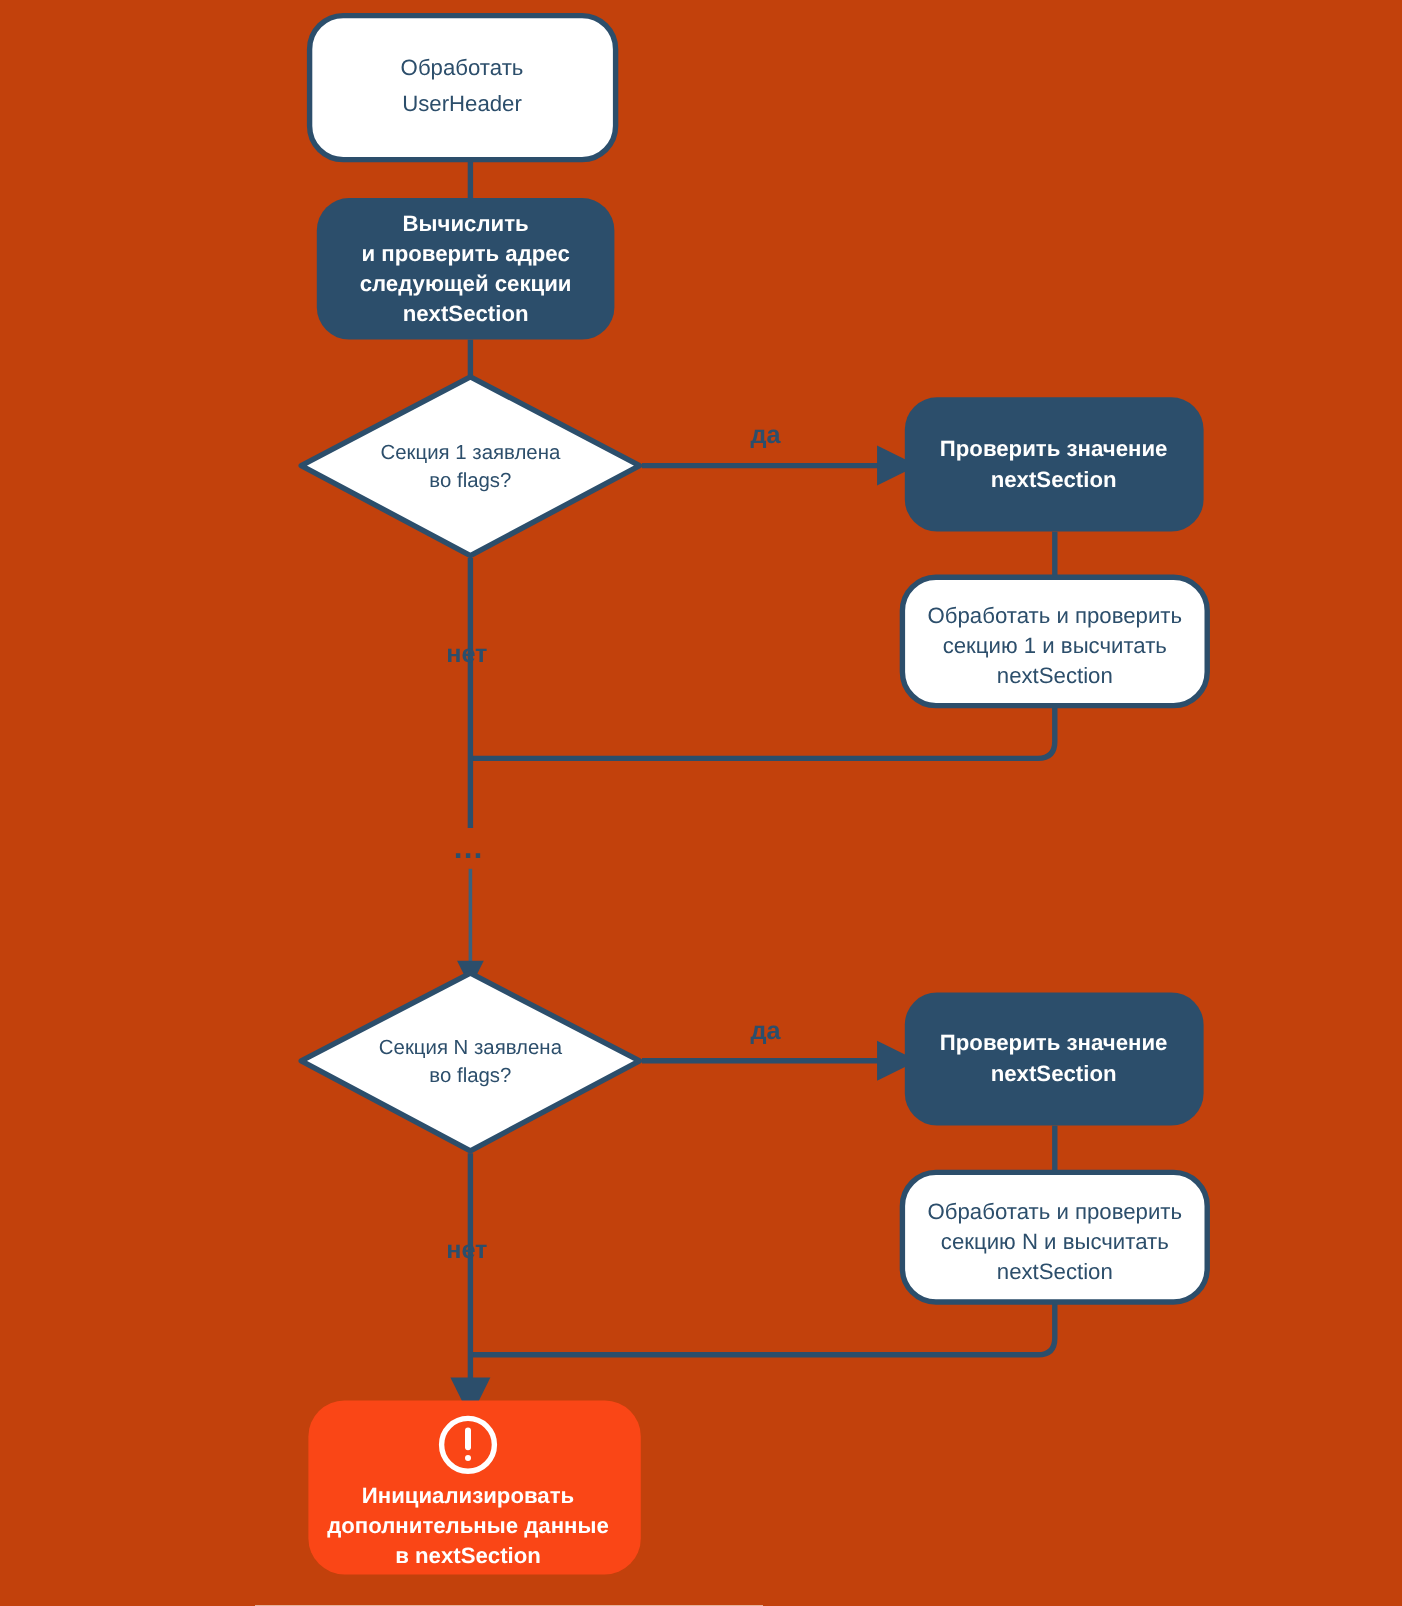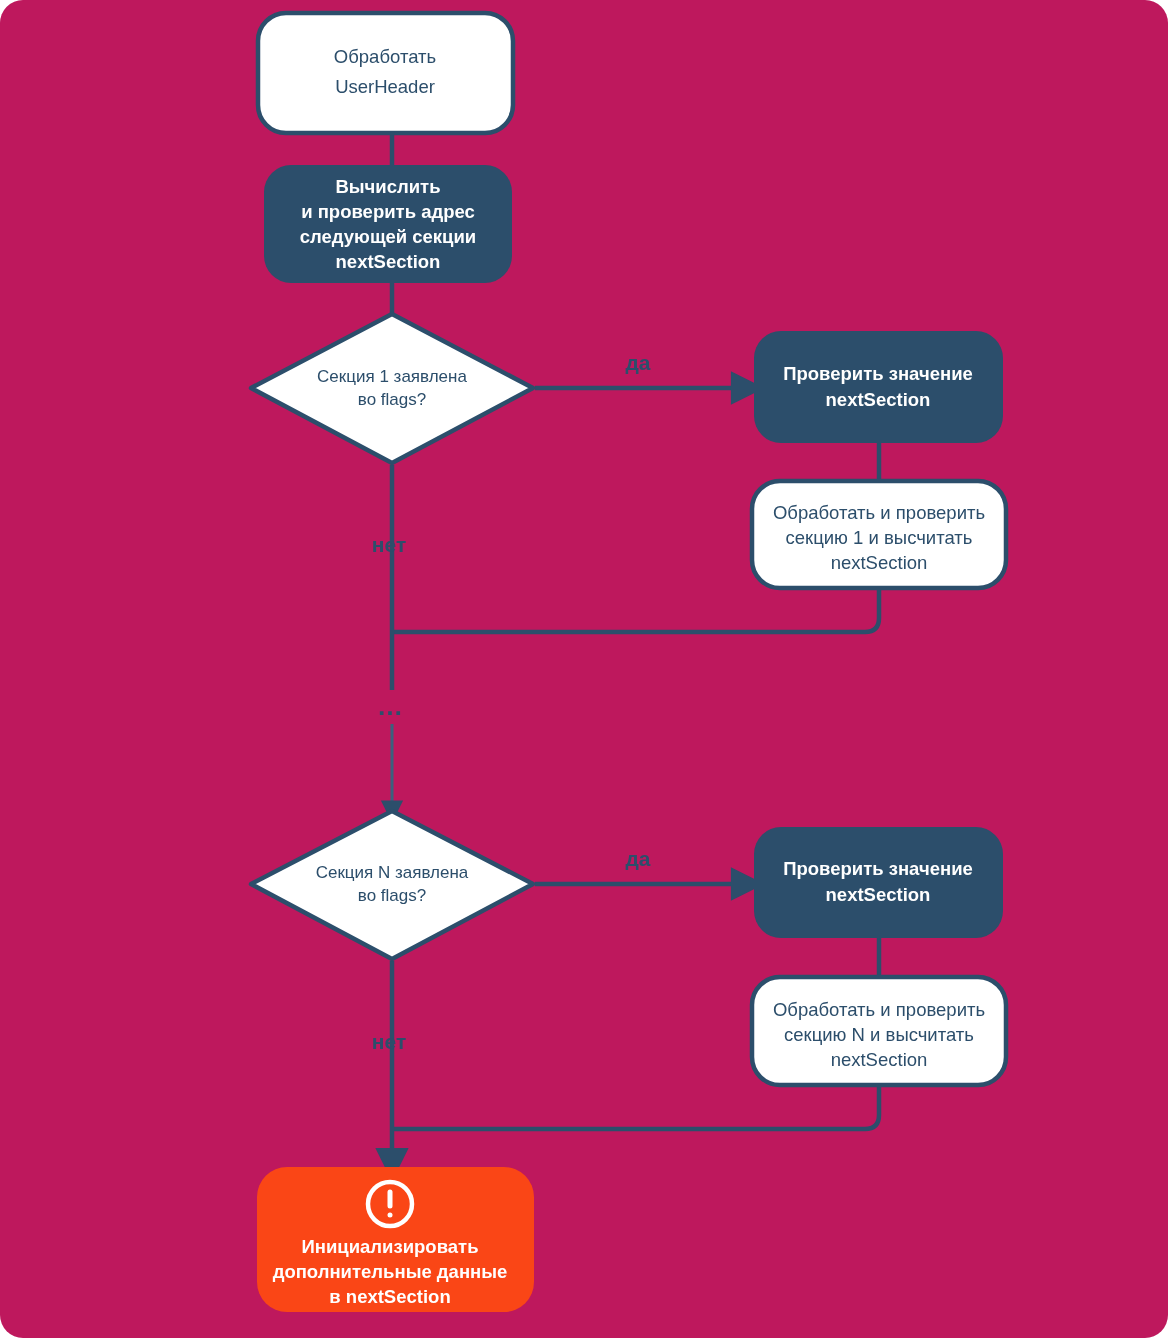--- a/index.html
+++ b/index.html
@@ -10,22 +10,21 @@
   body {
     width: 1168px;
     height: 1338px;
     font-family: "Liberation Sans", sans-serif;
     overflow: hidden;
   }
   #flowchart-root {
     position: relative;
     width: 1168px;
     height: 1338px;
-    background: #be185d;
-    border-radius: 23px;
+    background: #c2410c;
   }
   svg#flow-svg {
     display: block;
     width: 1168px;
     height: 1338px;
   }
   .node-text {
     font-family: "Liberation Sans", sans-serif;
     font-size: 18.5px;
     text-anchor: middle;

